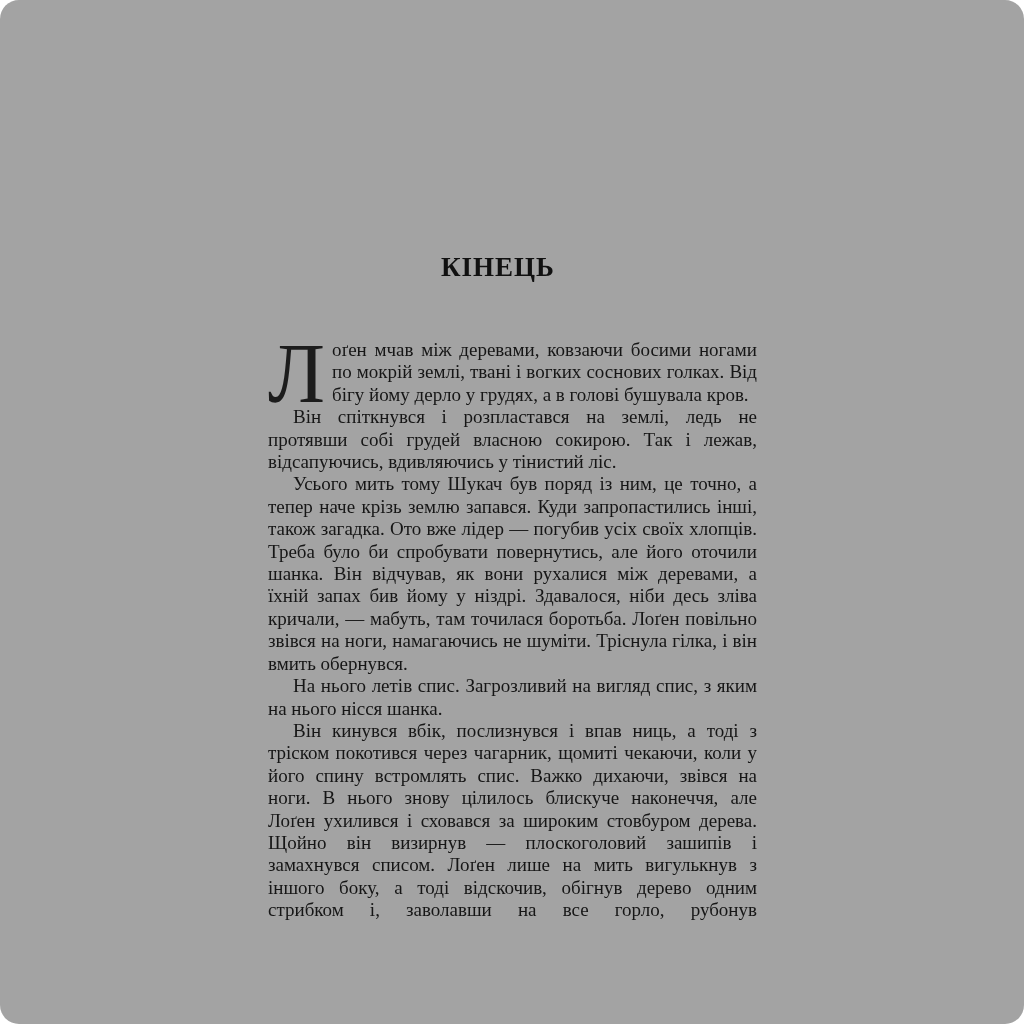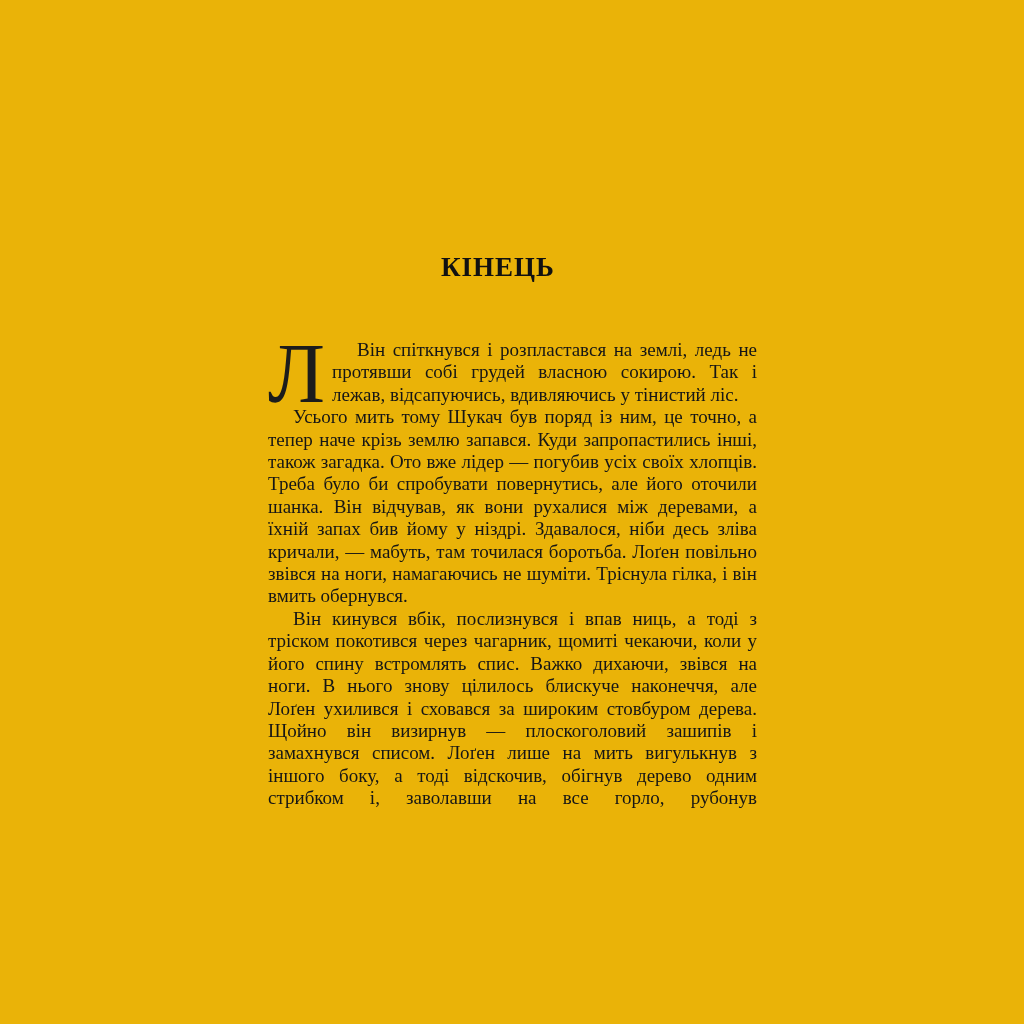--- a/index.html
+++ b/index.html
@@ -4,23 +4,24 @@
 <style>
   html, body {
     margin: 0;
     padding: 0;
     background: #ffffff;
   }
   .sheet {
     position: relative;
     width: 1024px;
     height: 1024px;
-    background: #eab308;
+    background: #a3a3a3;
     overflow: hidden;
     font-family: "Liberation Serif", serif;
+    border-radius: 19px;
   }
   .chapter-title {
     position: absolute;
     top: 252px;
     left: 248px;
     width: 500px;
     margin: 0;
     text-align: center;
     font-family: "Liberation Serif", serif;
     font-size: 27px;
@@ -61,25 +62,26 @@
 </style>
 </head>
 <body>
 
 <div class="sheet">
 
   <h1 class="chapter-title">КІНЕЦЬ</h1>
 
   <div class="text-block">
 
-    <p class="para-dropcap"><span class="dropcap">Л</span></p>
+    <p class="para-dropcap"><span class="dropcap">Л</span><span>оґен мчав між деревами, ковзаючи босими ногами по мокрій землі, твані і вогких соснових голках. Від бігу йому дерло у грудях, а в голові бушувала кров.</span></p>
 
     <p class="para-indent">Він спіткнувся і розпластався на землі, ледь не протявши собі грудей власною сокирою. Так і лежав, відсапуючись, вдивляючись у тінистий ліс.</p>
 
     <p class="para-indent">Усього мить тому Шукач був поряд із ним, це точно, а тепер наче крізь землю запався. Куди запропастились інші, також загадка. Ото вже лідер — погубив усіх своїх хлопців. Треба було би спробувати повернутись, але його оточили шанка. Він відчував, як вони рухалися між деревами, а їхній запах бив йому у ніздрі. Здавалося, ніби десь зліва кричали, — мабуть, там точилася боротьба. Лоґен повільно звівся на ноги, намагаючись не шуміти. Тріснула гілка, і він вмить обернувся.</p>
 
+    <p class="para-indent">На нього летів спис. Загрозливий на вигляд спис, з яким на нього нісся шанка.</p>
 
 
     <p class="para-indent para-continues">Він кинувся вбік, послизнувся і впав ниць, а тоді з тріском покотився через чагарник, щомиті чекаючи, коли у його спину встромлять спис. Важко дихаючи, звівся на ноги. В нього знову цілилось блискуче наконеччя, але Лоґен ухилився і сховався за широким стовбуром дерева. Щойно він визирнув — плоскоголовий зашипів і замахнувся списом. Лоґен лише на мить вигулькнув з іншого боку, а тоді відскочив, обігнув дерево одним стрибком і, заволавши на все горло, рубонув</p>
 
   </div>
 
 </div>
 
 </body></html>

